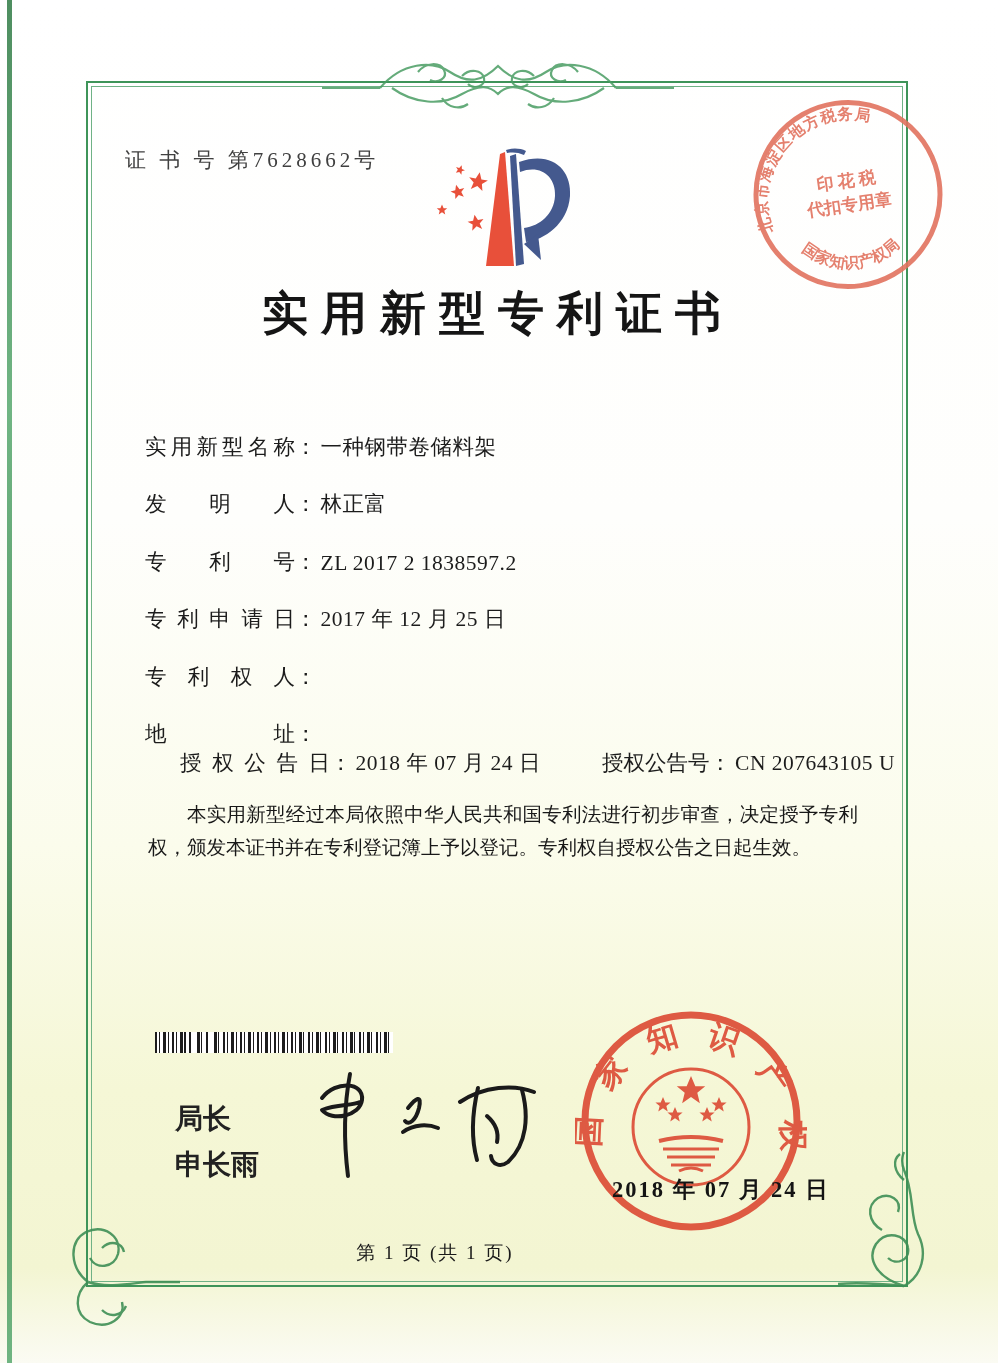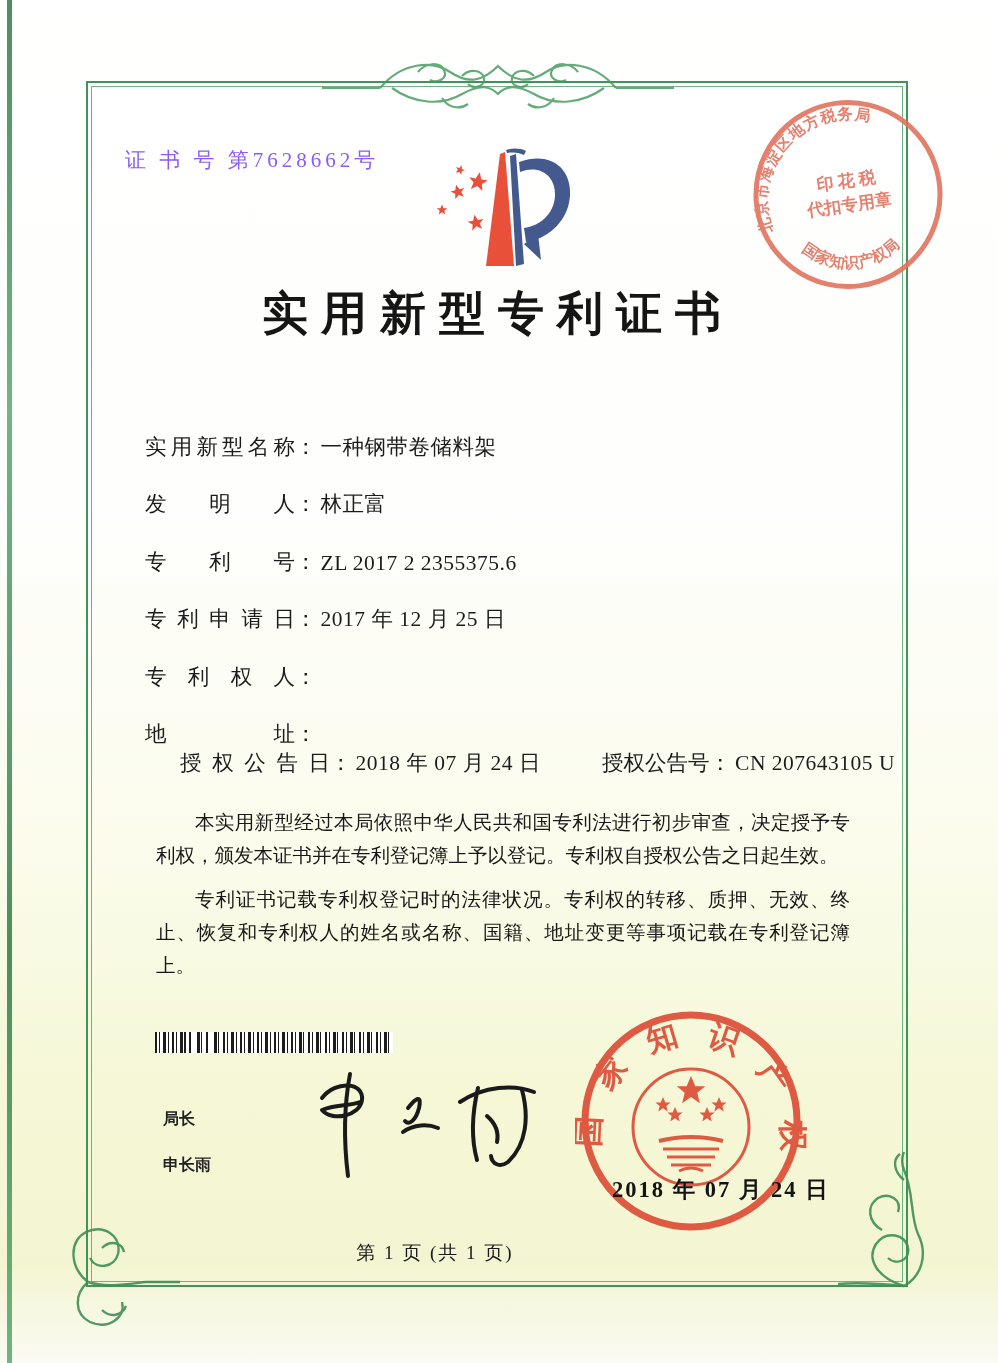--- a/index.html
+++ b/index.html
@@ -10,42 +10,42 @@
     color:#1c1c1c;
   }
   .abs{position:absolute;}
   
   .scan-edge{left:7px;top:0;width:5px;height:1363px;background:linear-gradient(180deg,#2f7a44,#57a86e 30%,#2f7a44 70%,#57a86e);opacity:.85;}
   
   .frame{left:86px;top:81px;width:818px;height:1202px;border:2px solid #3e9459;}
   .frame-inner{position:absolute;left:3px;top:3px;right:3px;bottom:3px;border:1px solid #6fb286;}
   .ornament{color:#4a9d63;}
   
-  .cert-no{left:125px;top:146px;font-size:21px;letter-spacing:4px;color:#8b5cf6;font-family:Liberation Serif, serif;}
+  .cert-no{left:125px;top:146px;font-size:21px;letter-spacing:4px;color:#404040;font-family:Liberation Serif, serif;}
   
   .logo{left:420px;top:148px;width:160px;height:125px;}
   
   .title{left:0;top:283px;width:996px;text-align:center;font-size:46px;font-weight:bold;letter-spacing:13px;color:#151515;}
   
   .tax-stamp{left:748px;top:92px;width:200px;height:205px;opacity:.9;transform:rotate(-8deg);}
   
   .fields{left:145px;top:403px;width:715px;font-size:21.5px;}
   .row{height:57.5px;display:flex;align-items:flex-end;white-space:nowrap;}
   .row:last-child{height:auto;margin-left:35px;}
   .lbl{display:inline-block;width:150px;text-align:justify;text-align-last:justify;}
   .val{margin-left:4px;letter-spacing:.5px;}
   .row-split{display:flex;justify-content:space-between;width:715px;}
   
   .legal{left:145px;top:795px;width:716px;font-size:19.5px;line-height:33px;text-align:justify;color:#181818;}
-  .legal p{margin:11px;text-indent:2em;}
+  .legal p{margin:3px;text-indent:2em;}
   
   .barcode{left:155px;top:1032px;width:238px;height:21px;
     background:repeating-linear-gradient(90deg,#1c1c1c 0 2px,#fff 2px 3.5px,#1c1c1c 3.5px 4.5px,#fff 4.5px 8px,#1c1c1c 8px 11px,#fff 11px 12.5px,#1c1c1c 12.5px 13.5px,#fff 13.5px 17px);}
   
-  .officer{left:163px;top:1096px;font-size:16px;line-height:46px;font-weight:bold;font-family:"Liberation Sans","DejaVu Sans",sans-serif;color:#222;}
+  .officer{left:175px;top:1096px;font-size:28px;line-height:46px;font-weight:bold;font-family:"Liberation Sans","DejaVu Sans",sans-serif;color:#222;}
   .signature{left:288px;top:1058px;width:270px;height:140px;}
   
   .seal{left:575px;top:1005px;width:232px;height:232px;opacity:.93;}
   .seal-date{left:612px;top:1174px;font-size:22.5px;font-weight:bold;letter-spacing:2px;color:#141414;}
   
   .footer{left:0;top:1240px;width:870px;text-align:center;font-size:19px;color:#1a1a1a;letter-spacing:2px;}
 </style>
 </head>
 <body>
 
@@ -134,21 +134,21 @@
       <span class="val">一种钢带卷储料架</span>
   </div>
   <div class="row">
     <span class="lbl">发　明　人</span>
       <span>：</span>
       <span class="val">林正富</span>
   </div>
   <div class="row">
     <span class="lbl">专　利　号</span>
       <span>：</span>
-      <span class="val">ZL 2017 2 2355375.6</span>
+      <span class="val">ZL 2017 2 1838597.2</span>
   </div>
   <div class="row">
     <span class="lbl">专利申请日</span>
       <span>：</span>
       <span class="val">2017 年 12 月 25 日</span>
   </div>
   <div class="row">
     <span class="lbl">专 利 权 人</span>
       <span>：</span>
   </div>
@@ -161,21 +161,20 @@
       <span class="lbl">授权公告日</span><span>：</span><span class="val">2018 年 07 月 24 日</span>
     </span>
     <span>
       <span>授权公告号</span><span>：</span><span class="val">CN 207643105 U</span>
     </span>
   </div>
 </div>
 
 <div class="abs legal">
   <p>本实用新型经过本局依照中华人民共和国专利法进行初步审查，决定授予专利权，颁发本证书并在专利登记簿上予以登记。专利权自授权公告之日起生效。</p>
-  <p>专利证书记载专利权登记时的法律状况。专利权的转移、质押、无效、终止、恢复和专利权人的姓名或名称、国籍、地址变更等事项记载在专利登记簿上。</p>
 </div>
 
 <div class="abs barcode"></div>
 
 <div class="abs officer">
   <div>局长</div>
   <div>申长雨</div>
 </div>
 
 <svg class="abs signature" viewBox="0 0 270 140">

